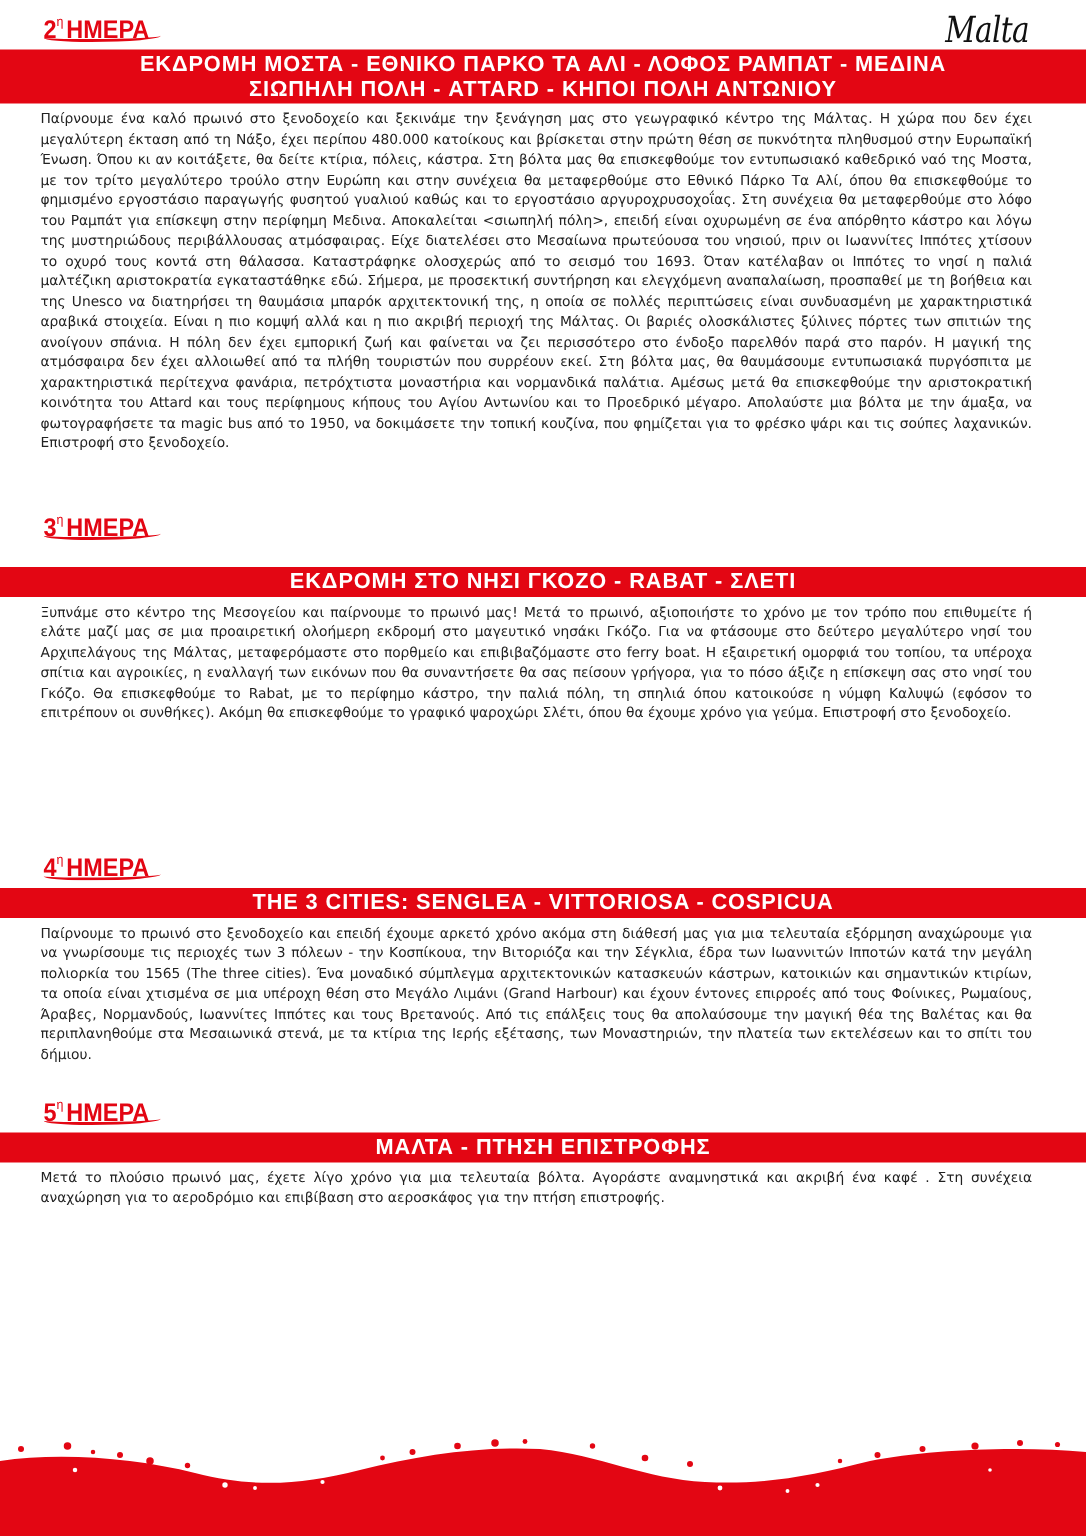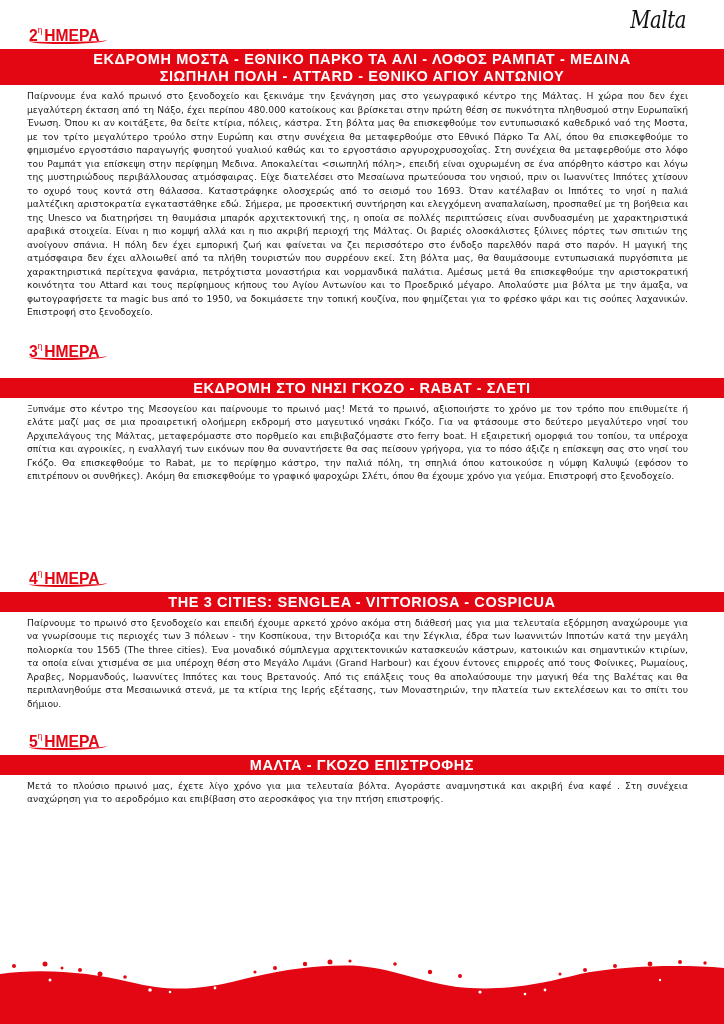--- a/index.html
+++ b/index.html
@@ -33,28 +33,28 @@
     margin: 4px 36px 0 27px; font-family: "DejaVu Sans", sans-serif;
     font-size: 9.2px; line-height: 13.5px; text-align: justify; color: #222;
   }
   .footer-wave { position: absolute; left: 0; bottom: 0; width: 724px; height: 80px; }
 </style>
 </head>
 <body>
 
 <div class="brand">Malta</div>
 
-<section class="day-block" style="top:20px">
+<section class="day-block" style="top:4px">
   <div class="day-label">
     <span>2</span><sup>η</sup><span>ΗΜΕΡΑ</span>
     <span class="swoosh"></span>
   </div>
   <div class="title-bar" style="margin-top:4px">
     <div>ΕΚΔΡΟΜΗ ΜΟΣΤΑ - ΕΘΝΙΚΟ ΠΑΡΚΟ ΤΑ ΑΛΙ - ΛΟΦΟΣ ΡΑΜΠΑΤ - ΜΕΔΙΝΑ</div>
-    <div>ΣΙΩΠΗΛΗ ΠΟΛΗ -  ATTARD - ΕΘΝΙΚΟ ΑΓΙΟΥ ΑΝΤΩΝΙΟΥ</div>
+    <div>ΣΙΩΠΗΛΗ ΠΟΛΗ -  ATTARD - ΚΗΠΟΙ ΠΟΛΗ ΑΝΤΩΝΙΟΥ</div>
   </div>
   <p class="body-text">Παίρνουμε ένα καλό πρωινό στο ξενοδοχείο και ξεκινάμε την ξενάγηση μας στο γεωγραφικό κέντρο της Μάλτας. Η χώρα που δεν έχει μεγαλύτερη έκταση από τη Νάξο, έχει περίπου 480.000 κατοίκους και βρίσκεται στην πρώτη θέση σε πυκνότητα πληθυσμού στην Ευρωπαϊκή Ένωση. Όπου κι αν κοιτάξετε, θα δείτε κτίρια, πόλεις, κάστρα. Στη βόλτα μας θα επισκεφθούμε τον εντυπωσιακό καθεδρικό ναό της Μοστα, με τον τρίτο μεγαλύτερο τρούλο στην Ευρώπη και στην συνέχεια θα μεταφερθούμε στο Εθνικό Πάρκο Τα Αλί, όπου θα επισκεφθούμε το φημισμένο εργοστάσιο παραγωγής φυσητού γυαλιού καθώς και το εργοστάσιο αργυροχρυσοχοΐας. Στη συνέχεια θα μεταφερθούμε στο λόφο του Ραμπάτ για επίσκεψη στην περίφημη Μεδινα.  Αποκαλείται &lt;σιωπηλή πόλη&gt;, επειδή είναι οχυρωμένη σε ένα απόρθητο κάστρο και λόγω της  μυστηριώδους περιβάλλουσας ατμόσφαιρας. Είχε διατελέσει στο Μεσαίωνα πρωτεύουσα του νησιού, πριν οι Ιωαννίτες Ιππότες χτίσουν το οχυρό τους κοντά στη θάλασσα. Καταστράφηκε ολοσχερώς από το σεισμό του 1693. Όταν κατέλαβαν οι Ιππότες το νησί η παλιά μαλτέζικη αριστοκρατία εγκαταστάθηκε εδώ. Σήμερα, με προσεκτική συντήρηση και ελεγχόμενη αναπαλαίωση, προσπαθεί με τη βοήθεια και της Unesco να διατηρήσει τη θαυμάσια μπαρόκ αρχιτεκτονική της, η οποία σε πολλές περιπτώσεις είναι συνδυασμένη με χαρακτηριστικά αραβικά στοιχεία. Είναι η πιο κομψή αλλά και η πιο ακριβή περιοχή της Μάλτας. Οι βαριές ολοσκάλιστες ξύλινες πόρτες των σπιτιών της ανοίγουν σπάνια. Η πόλη δεν έχει εμπορική ζωή και φαίνεται να ζει περισσότερο στο ένδοξο παρελθόν παρά στο παρόν. Η μαγική της ατμόσφαιρα δεν έχει αλλοιωθεί από τα πλήθη τουριστών που συρρέουν εκεί. Στη βόλτα μας, θα θαυμάσουμε εντυπωσιακά πυργόσπιτα με χαρακτηριστικά περίτεχνα φανάρια, πετρόχτιστα μοναστήρια και νορμανδικά παλάτια. Αμέσως μετά θα επισκεφθούμε την αριστοκρατική κοινότητα του Attard και τους περίφημους κήπους του Αγίου Αντωνίου και το Προεδρικό μέγαρο. Απολαύστε μια βόλτα με την άμαξα, να φωτογραφήσετε τα magic bus από το 1950, να δοκιμάσετε την τοπική κουζίνα, που φημίζεται για το φρέσκο ψάρι και τις σούπες λαχανικών. Επιστροφή στο ξενοδοχείο.</p>
 </section>
 
 <section class="day-block" style="top:336px">
   <div class="day-label">
     <span>3</span><sup>η</sup><span>ΗΜΕΡΑ</span>
     <span class="swoosh"></span>
   </div>
   <div class="title-bar" style="margin-top:17px">
@@ -73,21 +73,21 @@
   </div>
   <p class="body-text">Παίρνουμε το πρωινό στο ξενοδοχείο και επειδή έχουμε αρκετό χρόνο ακόμα στη διάθεσή μας για μια τελευταία εξόρμηση αναχώρουμε για να γνωρίσουμε τις περιοχές των 3 πόλεων - την Κοσπίκουα, την Βιτοριόζα και την Σέγκλια, έδρα των Ιωαννιτών Ιπποτών κατά την μεγάλη πολιορκία του 1565 (The three cities). Ένα μοναδικό σύμπλεγμα αρχιτεκτονικών κατασκευών κάστρων, κατοικιών και σημαντικών κτιρίων, τα οποία είναι χτισμένα σε μια υπέροχη θέση στο Μεγάλο Λιμάνι (Grand Harbour) και έχουν έντονες επιρροές από τους Φοίνικες, Ρωμαίους, Άραβες, Νορμανδούς, Ιωαννίτες Ιππότες και τους Βρετανούς. Από τις επάλξεις τους θα απολαύσουμε την μαγική θέα της Βαλέτας και θα περιπλανηθούμε στα Μεσαιωνικά στενά, με τα κτίρια της Ιερής εξέτασης, των Μοναστηριών, την πλατεία των εκτελέσεων και το σπίτι του δήμιου.</p>
 </section>
 
 <section class="day-block" style="top:726px">
   <div class="day-label">
     <span>5</span><sup>η</sup><span>ΗΜΕΡΑ</span>
     <span class="swoosh"></span>
   </div>
   <div class="title-bar" style="margin-top:4px">
-    <div>ΜΑΛΤΑ - ΓΚΟΖΟ ΕΠΙΣΤΡΟΦΗΣ</div>
+    <div>ΜΑΛΤΑ - ΠΤΗΣΗ ΕΠΙΣΤΡΟΦΗΣ</div>
   </div>
   <p class="body-text">Μετά το πλούσιο πρωινό μας, έχετε λίγο χρόνο για μια τελευταία βόλτα. Αγοράστε αναμνηστικά και ακριβή ένα καφέ . Στη συνέχεια αναχώρηση για το αεροδρόμιο και επιβίβαση στο αεροσκάφος για την πτήση επιστροφής.</p>
 </section>
 
 <svg class="footer-wave" viewBox="0 0 724 80" preserveAspectRatio="none">
   <path d="M0,30 C40,24 90,28 130,38 C170,48 200,46 240,36 C280,26 320,20 360,22 C400,26 430,42 470,44 C510,46 540,40 580,30 C620,22 680,20 724,24 L724,80 L0,80 Z" fill="#e30613"></path>
   <g fill="#e30613">
     <circle cx="14" cy="22" r="2"></circle>
       <circle cx="45" cy="20" r="2.5"></circle>
       <circle cx="62" cy="24" r="1.5"></circle>

